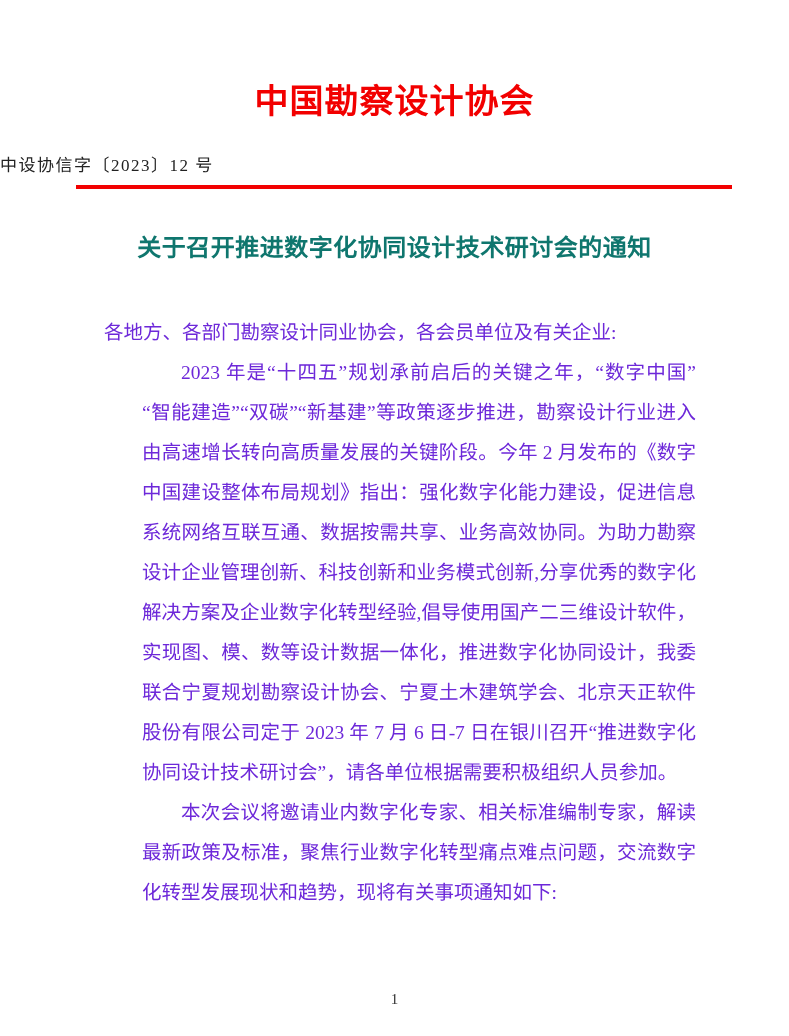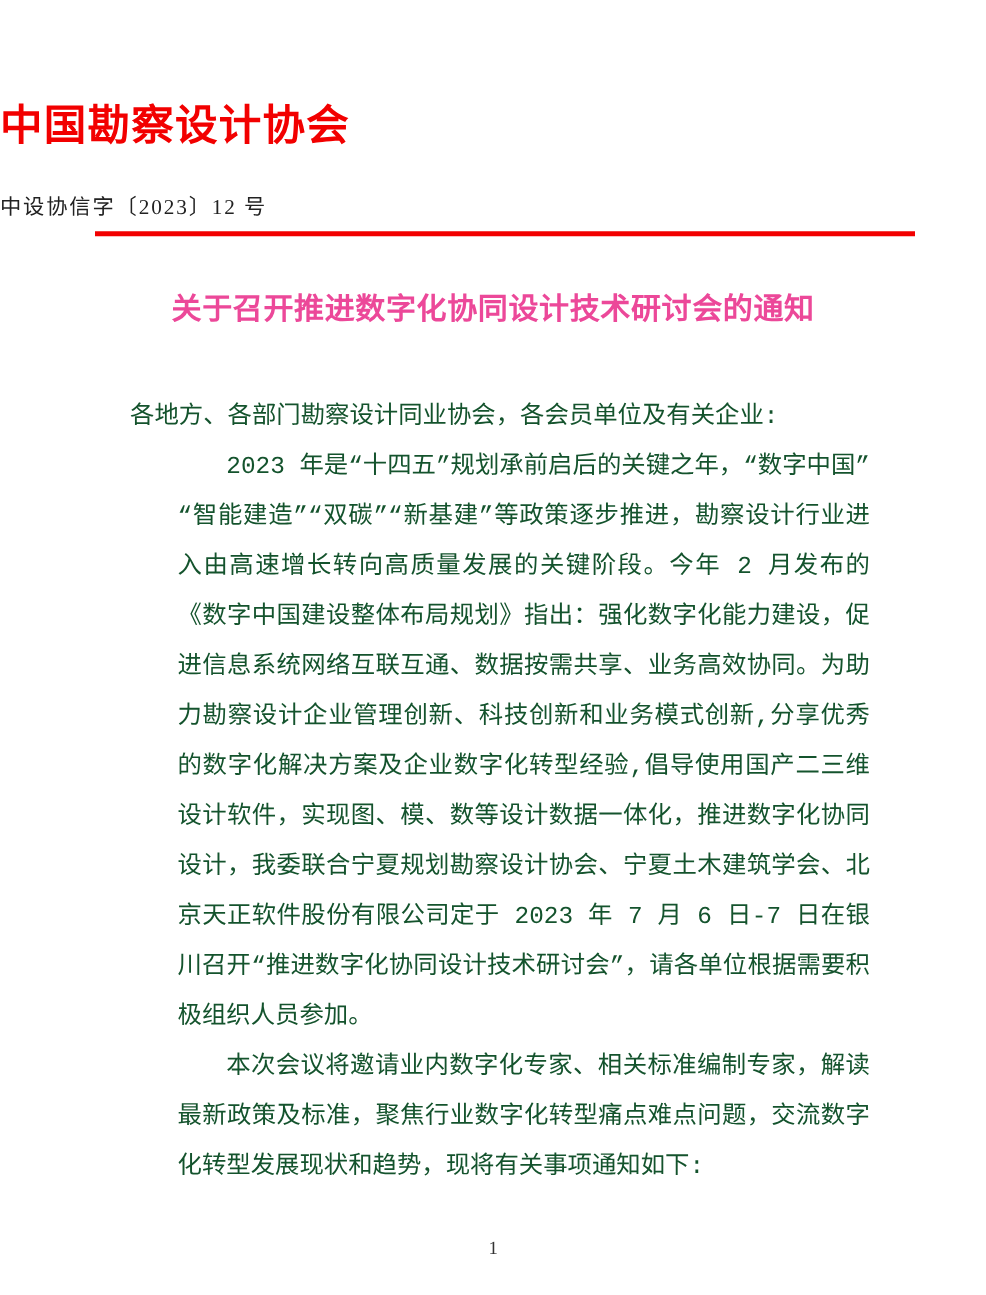--- a/index.html
+++ b/index.html
@@ -8,20 +8,21 @@
     position: relative;
     width: 789px;
     height: 1036px;
     margin: 0 auto;
     background: #ffffff;
     font-family: "Liberation Serif", "DejaVu Serif", serif;
     overflow: hidden;
   }
   .org-title {
     margin: 0;
+    text-align: center;
     color: var(--accent);
     font-weight: 900;
     font-size: 34px;
     line-height: 1.15;
     letter-spacing: 1px;
   }
   .org-title.line1 { padding-top: 82px; }
   .org-title.line2 { margin-top: 24px; }
   .doc-number {
     margin-top: 30px;
@@ -33,31 +34,30 @@
   .red-rule {
     height: 4px;
     background: var(--accent);
     margin: 9px 57px 0 76px;
   }
   .doc-title {
     margin: 45px 20px 0;
     text-align: center;
     font-size: 24px;
     font-weight: bold;
-    color: #ec4899;
+    color: #0f766e;
     letter-spacing: 0.5px;
     line-height: 1.2;
   }
   .body-text {
     margin: 50px 93px 0 104px;
     font-size: 19.5px;
     line-height: 40px;
-    color: #14532d;
+    color: #6d28d9;
     text-align: justify;
-    font-family: Liberation Mono, monospace;
   }
   .body-text p { margin: 0; }
   .body-text p.para { text-indent: 2em; margin-left: 38px; }
   .page-number {
     position: absolute;
     left: 0;
     right: 0;
     bottom: 28px;
     text-align: center;
     font-size: 15px;

